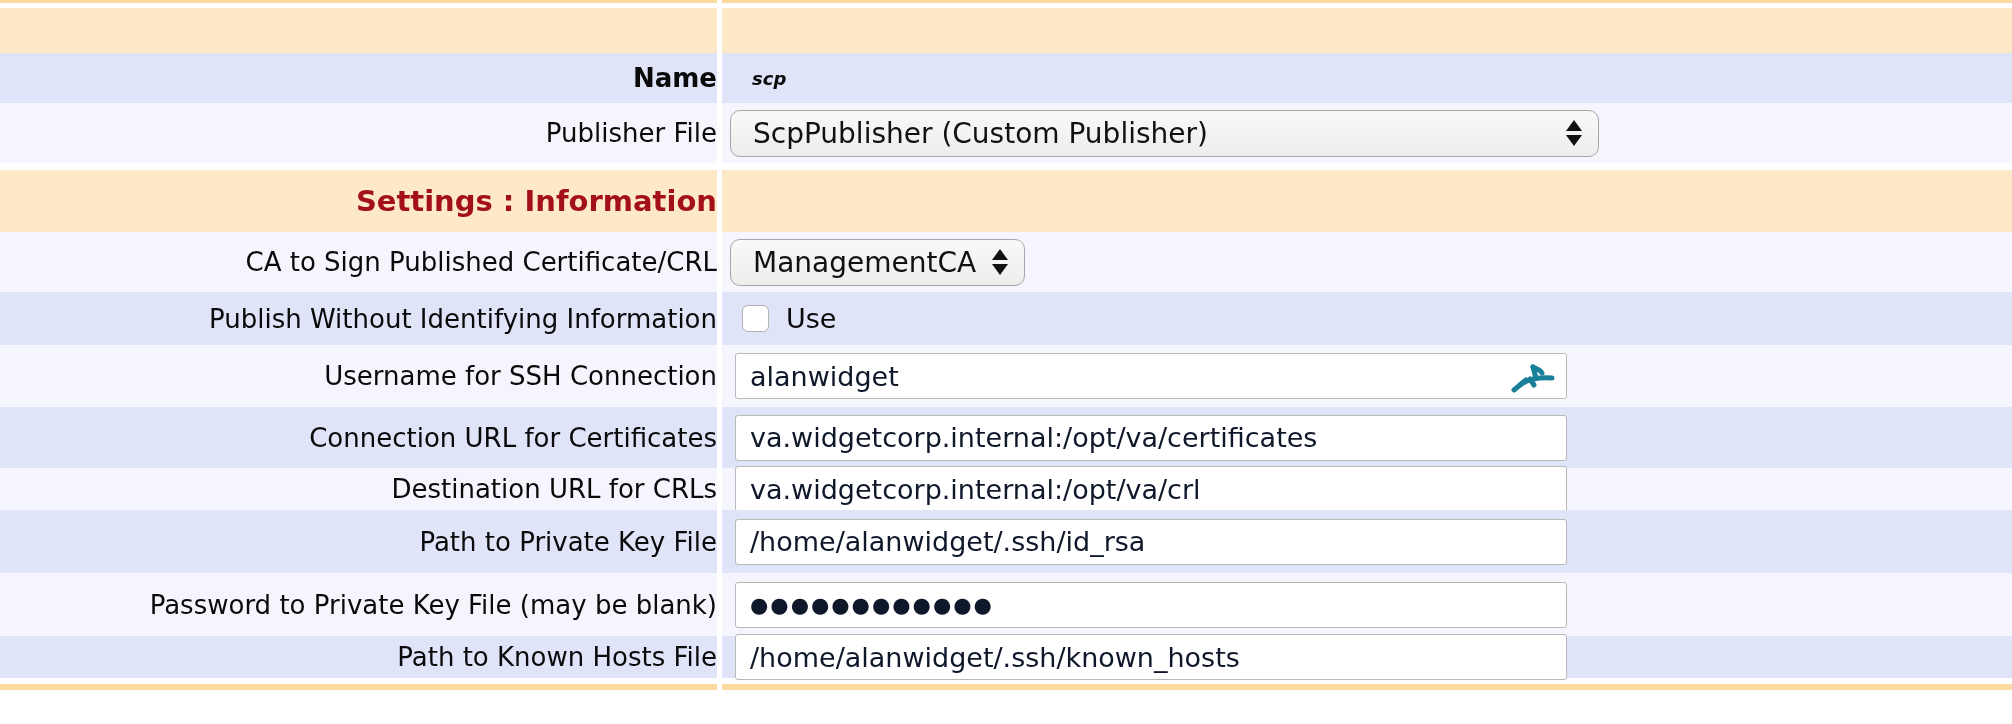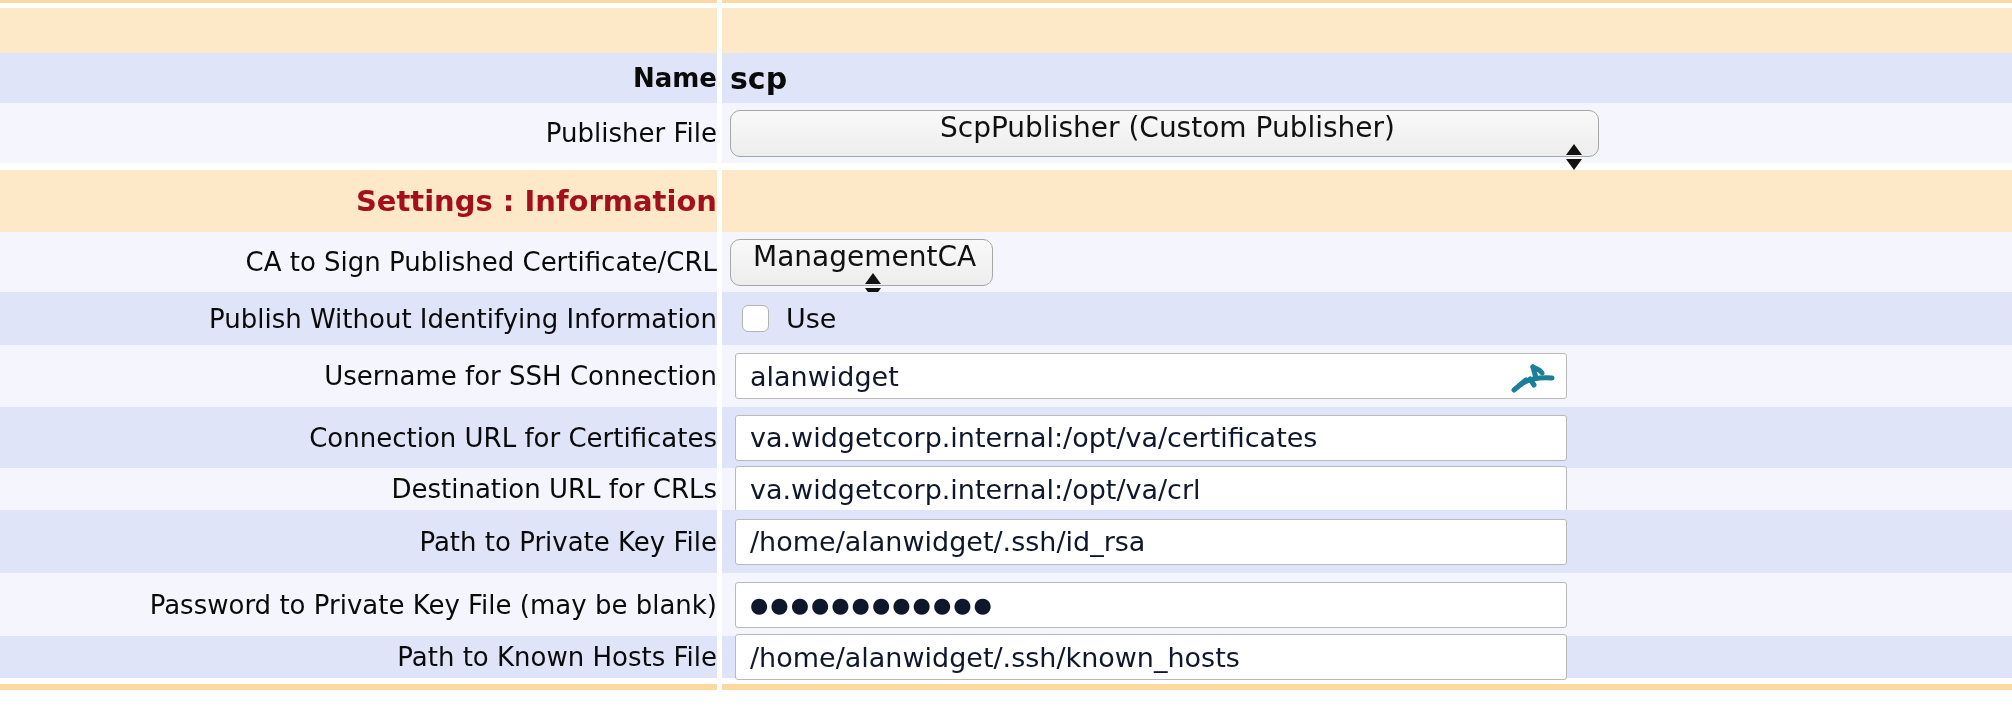--- a/index.html
+++ b/index.html
@@ -19,41 +19,40 @@
 
   .v-gap { width:100%; background:#ffffff; }
 
   .h3{height:3px;} .h5{height:5px;} .h6{height:6px;} .h7{height:7px;}
   .h45{height:45px;} .h50{height:50px;} .h53{height:53px;} .h59{height:42px;}
   .h60{height:60px;} .h61{height:61px;} .h62{height:62px;} .h63{height:63px;}
 
   .label { font-size:26px; color:#0a0a0a; white-space:nowrap; }
   .label-bold { font-weight:bold; }
   .section-title { font-size:29px; font-weight:bold; color:#a31019; white-space:nowrap; }
-  .value-bold { font-size:30px; font-weight:bold; margin-left:8px; }
+  .value-bold { font-size:18px; font-weight:bold; margin-left:30px;font-style:italic; }
 
   .text-input {
     width:832px; height:46px; margin-left:13px;
     background:#ffffff; border:1px solid #b9b9b9; border-radius:3px;
     font-family:"DejaVu Sans","Liberation Sans",sans-serif;
     font-size:27px; color:#0f172a; padding:0 14px; outline:none;
   }
   .input-wrap { position:relative; display:flex; align-items:center; }
   .field-icon { position:absolute; right:12px; top:50%; transform:translateY(-50%); line-height:0; }
 
   .pw-input { font-size:21px; letter-spacing:2px; }
 
   .select {
     height:47px; margin-left:8px;
     border:1px solid #a6a6a6; border-radius:10px;
     background:linear-gradient(#f9f9f9,#ededed);
     display:flex; align-items:center;
     padding:0 16px 0 22px; font-size:28px; color:#111; white-space:nowrap;
     cursor:default;
-    flex-direction:column;
   }
   .select-wide { width:869px; }
   .arrows { display:flex; flex-direction:column; align-items:center; margin-left:auto; padding-left:18px; }
   .select-fit .arrows { margin-left:0; padding-left:16px; }
   .arr-up { width:0; height:0; border-left:8px solid transparent; border-right:8px solid transparent; border-bottom:11px solid #111; margin-bottom:4px; }
   .arr-down { width:0; height:0; border-left:8px solid transparent; border-right:8px solid transparent; border-top:11px solid #111; }
 
   .checkbox {
     width:27px; height:27px; margin-left:20px;
     background:#ffffff; border:1px solid #b3b3b3; border-radius:6px;

